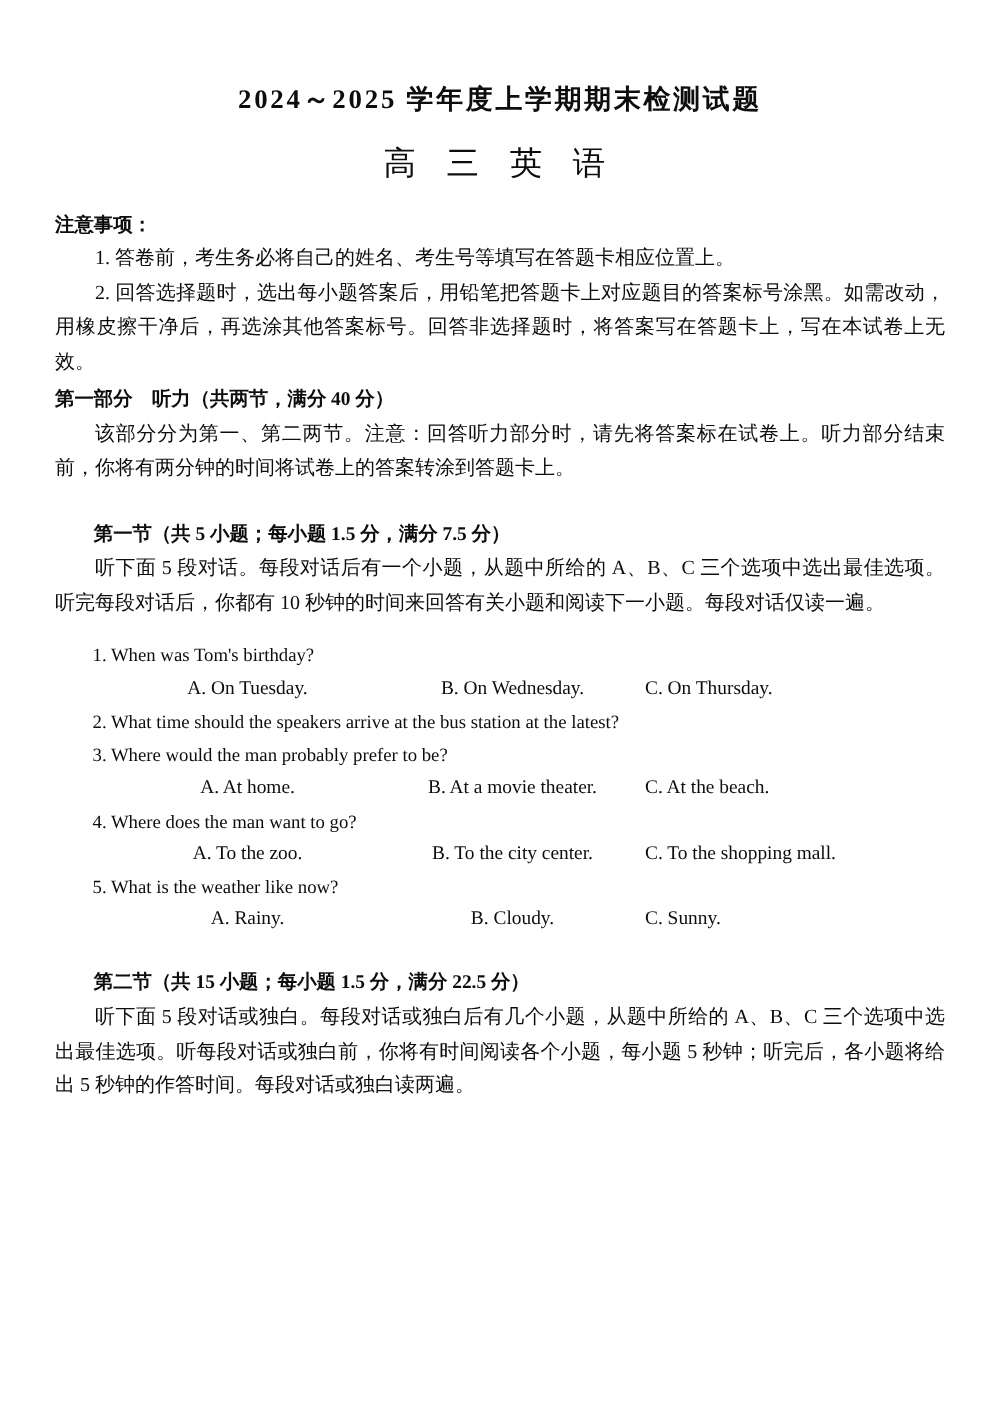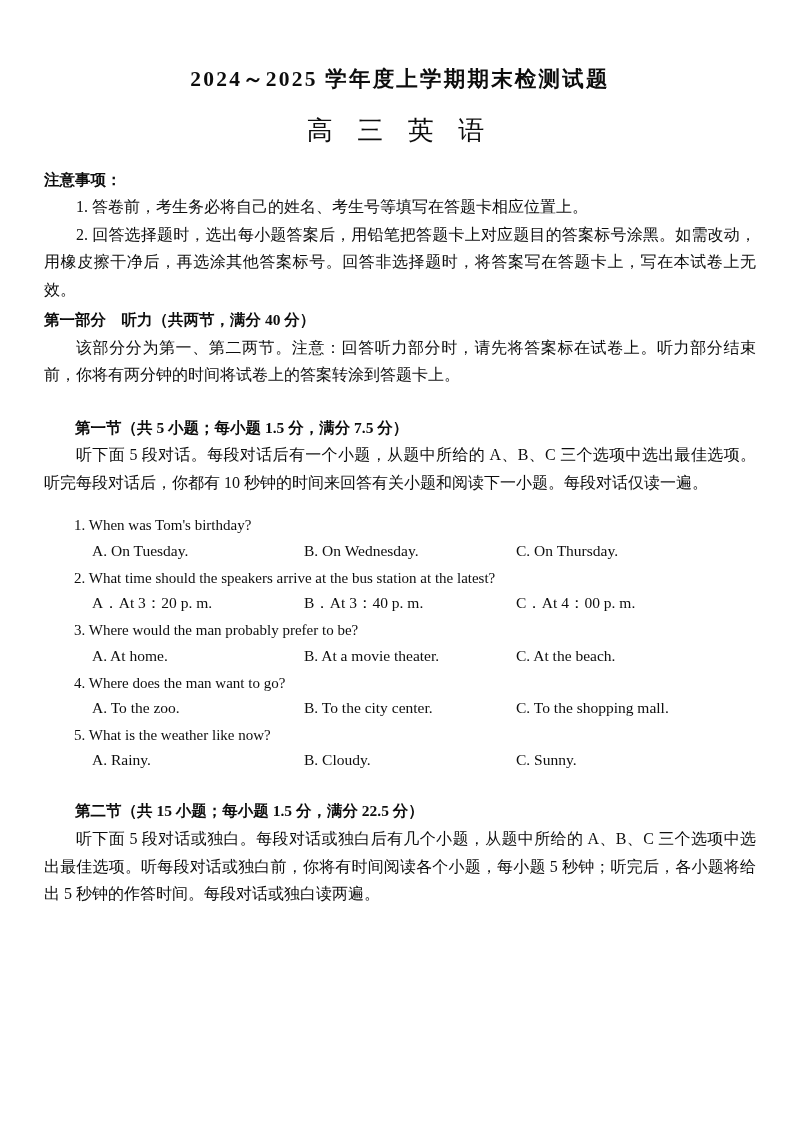--- a/index.html
+++ b/index.html
@@ -81,20 +81,21 @@
     padding-left: 30px;
   }
   .q-opts {
     font-size: 15.5px;
     line-height: 1.62;
     padding-left: 48px;
     display: flex;
   }
   .opt {
     display: inline-block;
+    text-align: center;
   }
   .opt-a { width: 212px; }
   .opt-b { width: 212px; }
   .opt-c { width: auto; }
 </style>
 </head>
 <body>
 
 <div class="page">
 
@@ -126,25 +127,20 @@
         <span class="opt opt-a">A. On Tuesday.</span>
         <span class="opt opt-b">B. On Wednesday.</span>
         <span class="opt opt-c">C. On Thursday.</span>
       </div>
     </li>
 
     <li class="q-item">
       <div class="q-stem en">
         <span>2.</span>
         <span>What time should the speakers arrive at the bus station at the latest?</span>
-      </div>
-      <div class="q-opts en">
-        <span class="opt opt-a">A．At 3：20 p. m.</span>
-        <span class="opt opt-b">B．At 3：40 p. m.</span>
-        <span class="opt opt-c">C．At 4：00 p. m.</span>
       </div>
     </li>
 
     <li class="q-item">
       <div class="q-stem en">
         <span>3.</span>
         <span>Where would the man probably prefer to be?</span>
       </div>
       <div class="q-opts en">
         <span class="opt opt-a">A. At home.</span>

